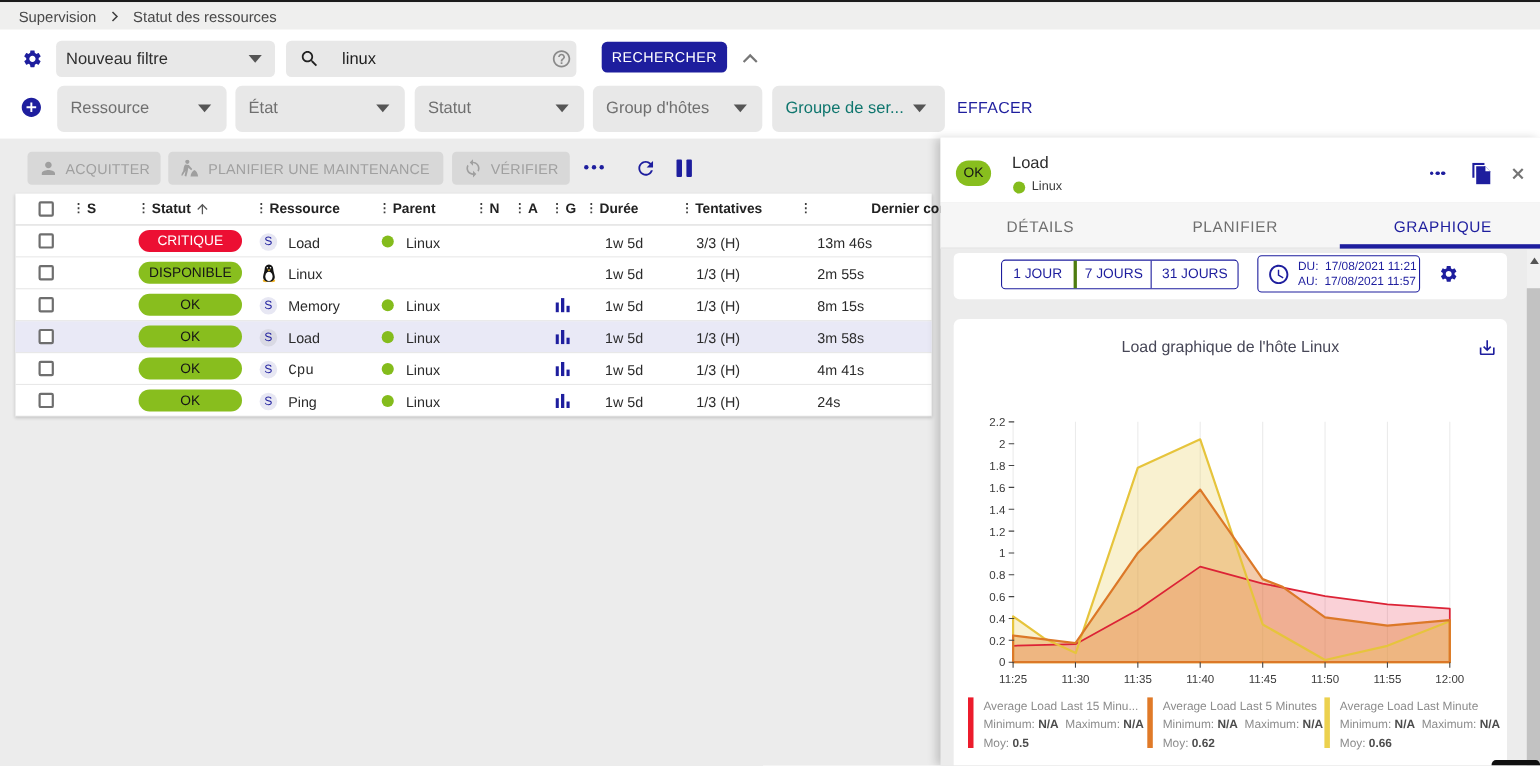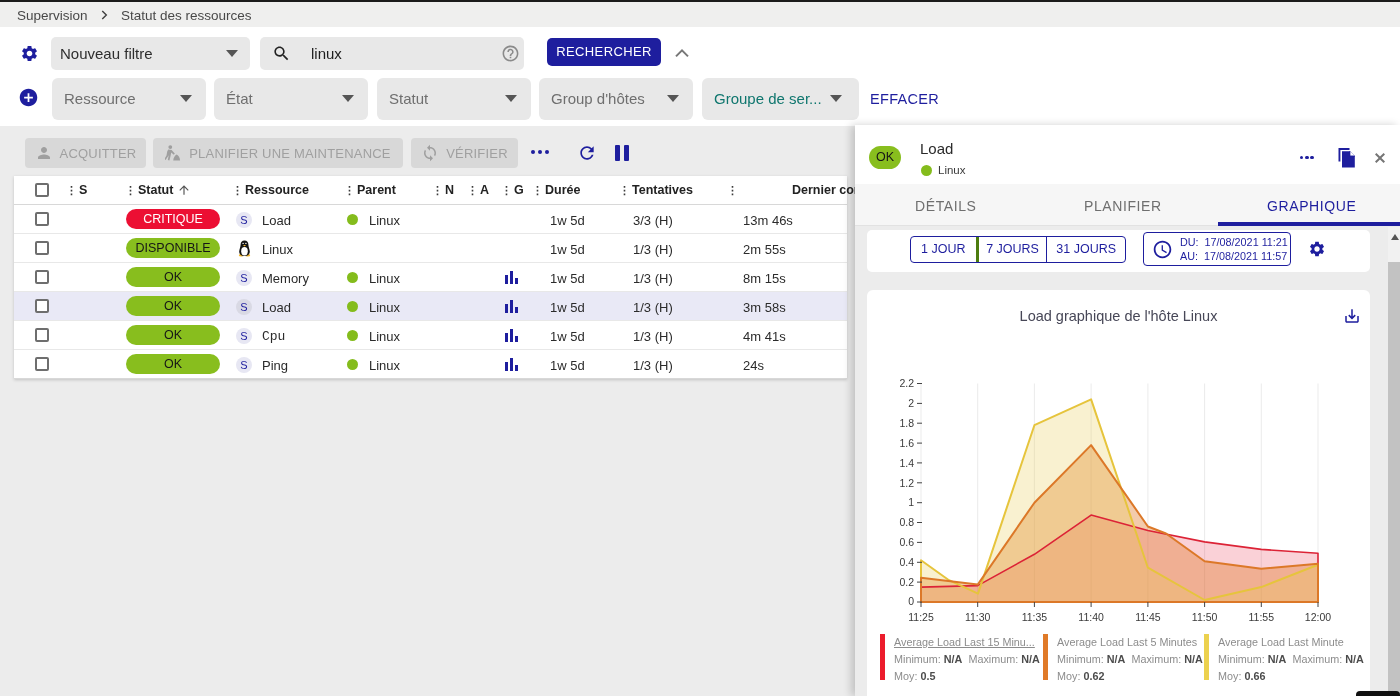--- a/index.html
+++ b/index.html
@@ -366,21 +366,21 @@
 <text x="394.3" y="331">11:55</text>
 <text x="451" y="331">12:00</text>
 </g>
 </svg>
 
 <style>
 .lgt { font-size:10.8px; color:#8c8c8c; }
 .lgt b { color:#4c4c4c; }
 </style>
 <div class="abs" style="left:880px;top:634px;width:5px;height:46px;background:#ec1c2c;"></div>
-<div class="abs lgt" style="left:894px;top:636px;text-decoration:underline;">Average Load Last 15 Minu...</div>
+<div class="abs lgt" style="left:894px;top:636px;">Average Load Last 15 Minu...</div>
 <div class="abs lgt" style="left:894px;top:653px;">Minimum: <b>N/A</b> &nbsp;Maximum: <b>N/A</b></div>
 <div class="abs lgt" style="left:894px;top:670px;">Moy: <b>0.5</b></div>
 <div class="abs" style="left:1043px;top:634px;width:5px;height:46px;background:#e07a28;"></div>
 <div class="abs lgt" style="left:1057px;top:636px;">Average Load Last 5 Minutes</div>
 <div class="abs lgt" style="left:1057px;top:653px;">Minimum: <b>N/A</b> &nbsp;Maximum: <b>N/A</b></div>
 <div class="abs lgt" style="left:1057px;top:670px;">Moy: <b>0.62</b></div>
 <div class="abs" style="left:1204px;top:634px;width:5px;height:46px;background:#ecd14e;"></div>
 <div class="abs lgt" style="left:1218px;top:636px;">Average Load Last Minute</div>
 <div class="abs lgt" style="left:1218px;top:653px;">Minimum: <b>N/A</b> &nbsp;Maximum: <b>N/A</b></div>
 <div class="abs lgt" style="left:1218px;top:670px;">Moy: <b>0.66</b></div>

